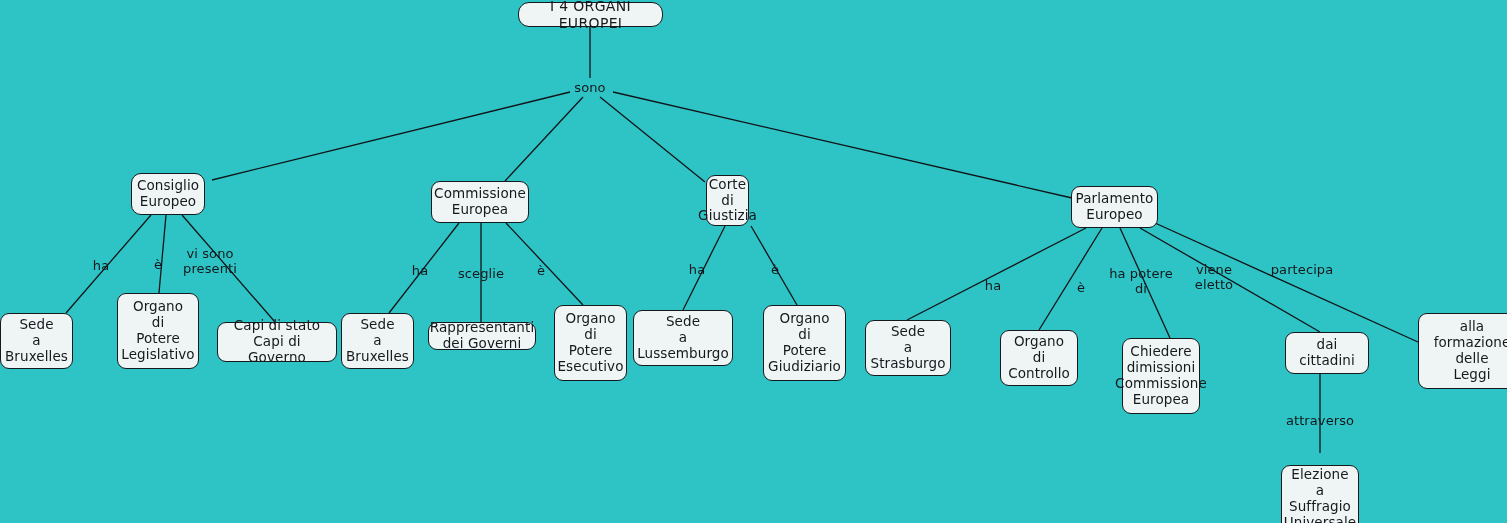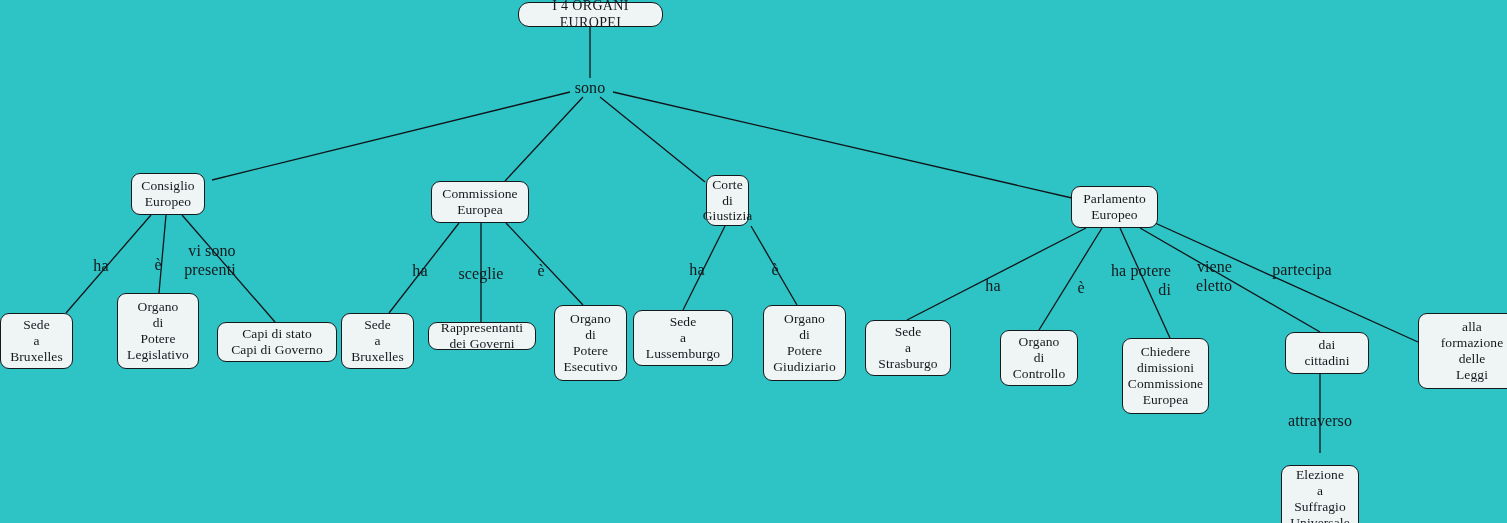--- a/index.html
+++ b/index.html
@@ -10,21 +10,20 @@
     width: 1507px;
     height: 523px;
     overflow: hidden;
     font-family: "DejaVu Sans", sans-serif;
   }
   #canvas {
     position: relative;
     width: 1507px;
     height: 523px;
     background: #2ec4c6;
-    font-family: Liberation Serif, serif;
   }
   svg.layer {
     position: absolute;
     left: 0;
     top: 0;
     width: 1507px;
     height: 523px;
   }
   .edge-line {
     stroke: #101418;
@@ -50,23 +49,23 @@
     letter-spacing: 0.1px;
   }
   .node.root {
     border-radius: 11px;
     font-size: 14px;
     letter-spacing: 0.35px;
   }
   .edge-label {
     position: absolute;
     color: #14181b;
-    font-size: 16px;
+    font-size: 13px;
     line-height: 1.18;
-    text-align: right;
+    text-align: center;
     white-space: pre-line;
     transform: translate(-50%, -50%);
     pointer-events: none;
     letter-spacing: 0.1px;
   }
 </style>
 </head>
 <body>
 
 <div id="canvas">
@@ -88,21 +87,21 @@
         <path d="M 1086,228 L 907,320" class="edge-line"></path>
         <path d="M 1102,228 L 1039,330" class="edge-line"></path>
         <path d="M 1120,228 L 1170,338" class="edge-line"></path>
         <path d="M 1140,228 L 1320,332" class="edge-line"></path>
         <path d="M 1155,223 L 1418,342" class="edge-line"></path>
         <path d="M 1320,374 L 1320,453" class="edge-line"></path>
       </g>
   </svg>
   <div id="nodes-layer">
       <div class="node root" style="left: 518px; top: 2px; width: 145px; height: 25px;">I 4 ORGANI EUROPEI</div>
-      <div class="node" style="left: 131px; top: 173px; width: 74px; height: 42px;">Consiglio
+      <div class="node" style="left: 131px; top: 173px; width: 74px; height: 42px; border-radius: 10px;">Consiglio
 Europeo</div>
       <div class="node" style="left: 431px; top: 181px; width: 98px; height: 42px;">Commissione
 Europea</div>
       <div class="node" style="left: 706px; top: 175px; width: 43px; height: 51px;">Corte
 di
 Giustizia</div>
       <div class="node" style="left: 1071px; top: 186px; width: 87px; height: 42px;">Parlamento
 Europeo</div>
       <div class="node" style="left: 0px; top: 313px; width: 73px; height: 56px;">Sede
 a
@@ -128,21 +127,21 @@
       <div class="node" style="left: 763px; top: 305px; width: 83px; height: 76px;">Organo
 di
 Potere
 Giudiziario</div>
       <div class="node" style="left: 865px; top: 320px; width: 86px; height: 56px;">Sede
 a
 Strasburgo</div>
       <div class="node" style="left: 1000px; top: 330px; width: 78px; height: 56px;">Organo
 di
 Controllo</div>
-      <div class="node" style="left: 1122px; top: 338px; width: 87px; height: 76px;">Chiedere
+      <div class="node" style="left: 1122px; top: 338px; width: 78px; height: 76px;">Chiedere
 dimissioni
 Commissione
 Europea</div>
       <div class="node" style="left: 1285px; top: 332px; width: 84px; height: 42px;">dai
 cittadini</div>
       <div class="node" style="left: 1418px; top: 313px; width: 108px; height: 76px;">alla
 formazione
 delle
 Leggi</div>
       <div class="node" style="left: 1281px; top: 453px; width: 78px; height: 68px; margin-top: 12px;">Elezione

